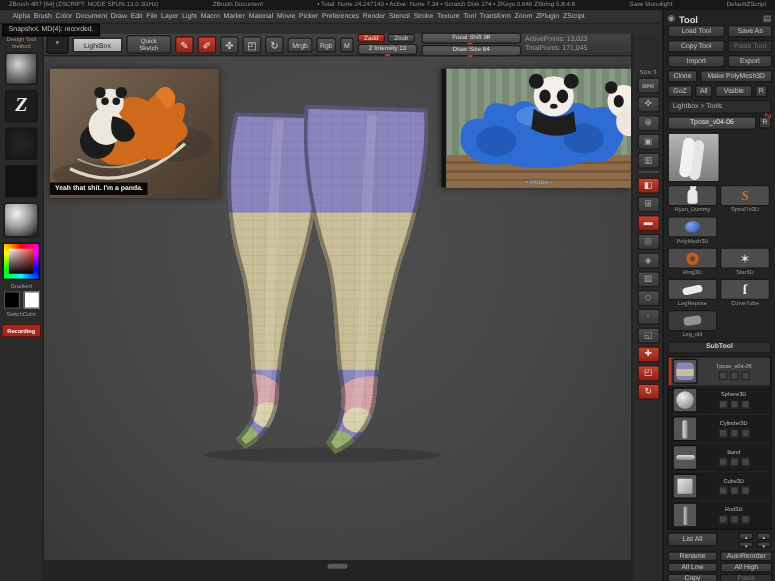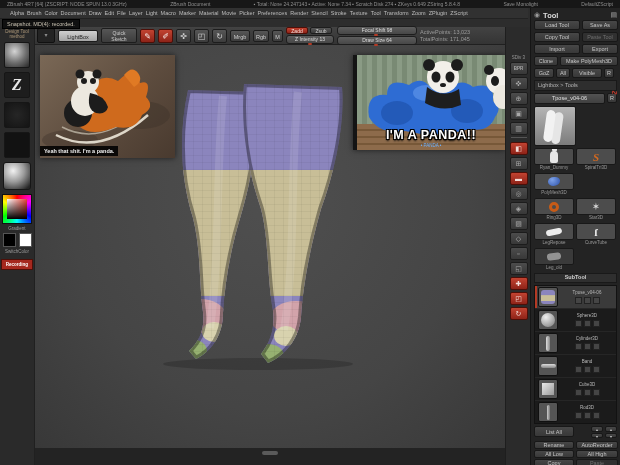--- a/index.html
+++ b/index.html
@@ -311,21 +311,20 @@
     <circle cx="100" cy="10" r="6" fill="#1c1c1c"></circle>
     <ellipse cx="79" cy="22" rx="4.5" ry="5.5" fill="#1c1c1c"></ellipse>
     <ellipse cx="93" cy="22" rx="4.5" ry="5.5" fill="#1c1c1c"></ellipse>
     <ellipse cx="86" cy="30" rx="3" ry="2" fill="#1c1c1c"></ellipse>
     <path d="M70,32 Q86,44 102,34 L104,50 Q86,58 68,48 Z" fill="#1e1e1e"></path>
     <circle cx="142" cy="26" r="13" fill="#f2efe9"></circle>
     <circle cx="132" cy="15" r="5" fill="#1c1c1c"></circle>
     <ellipse cx="138" cy="26" rx="4" ry="5" fill="#1c1c1c"></ellipse>
     <ellipse cx="146" cy="42" rx="10" ry="12" fill="#ece8df"></ellipse>
   </svg>
-  <div class="cap">I'M A PANDA!!</div>
   <div class="wm">• PANDA •</div>
 </div>
 
 <div class="abs canvasbottom">
   <div class="nub"></div>
 </div>
 
 <div class="abs rshelf">
   <div class="rtop">SDiv 3</div>
   <div class="rsb txt">BPR</div>

